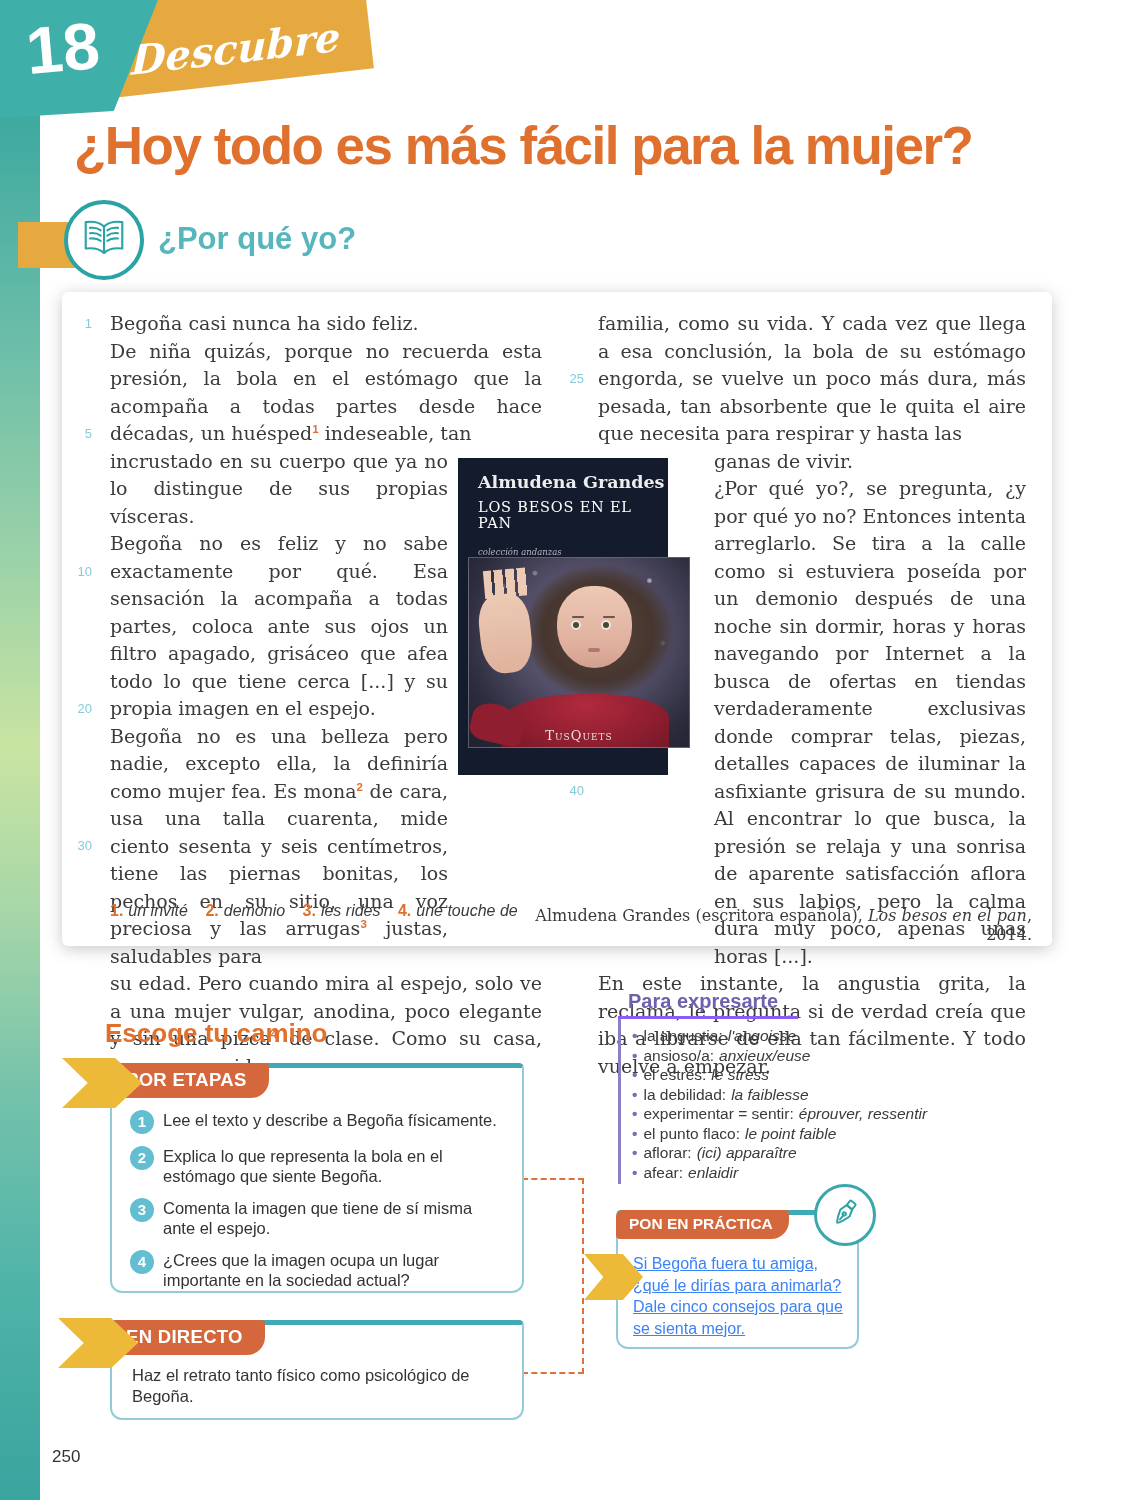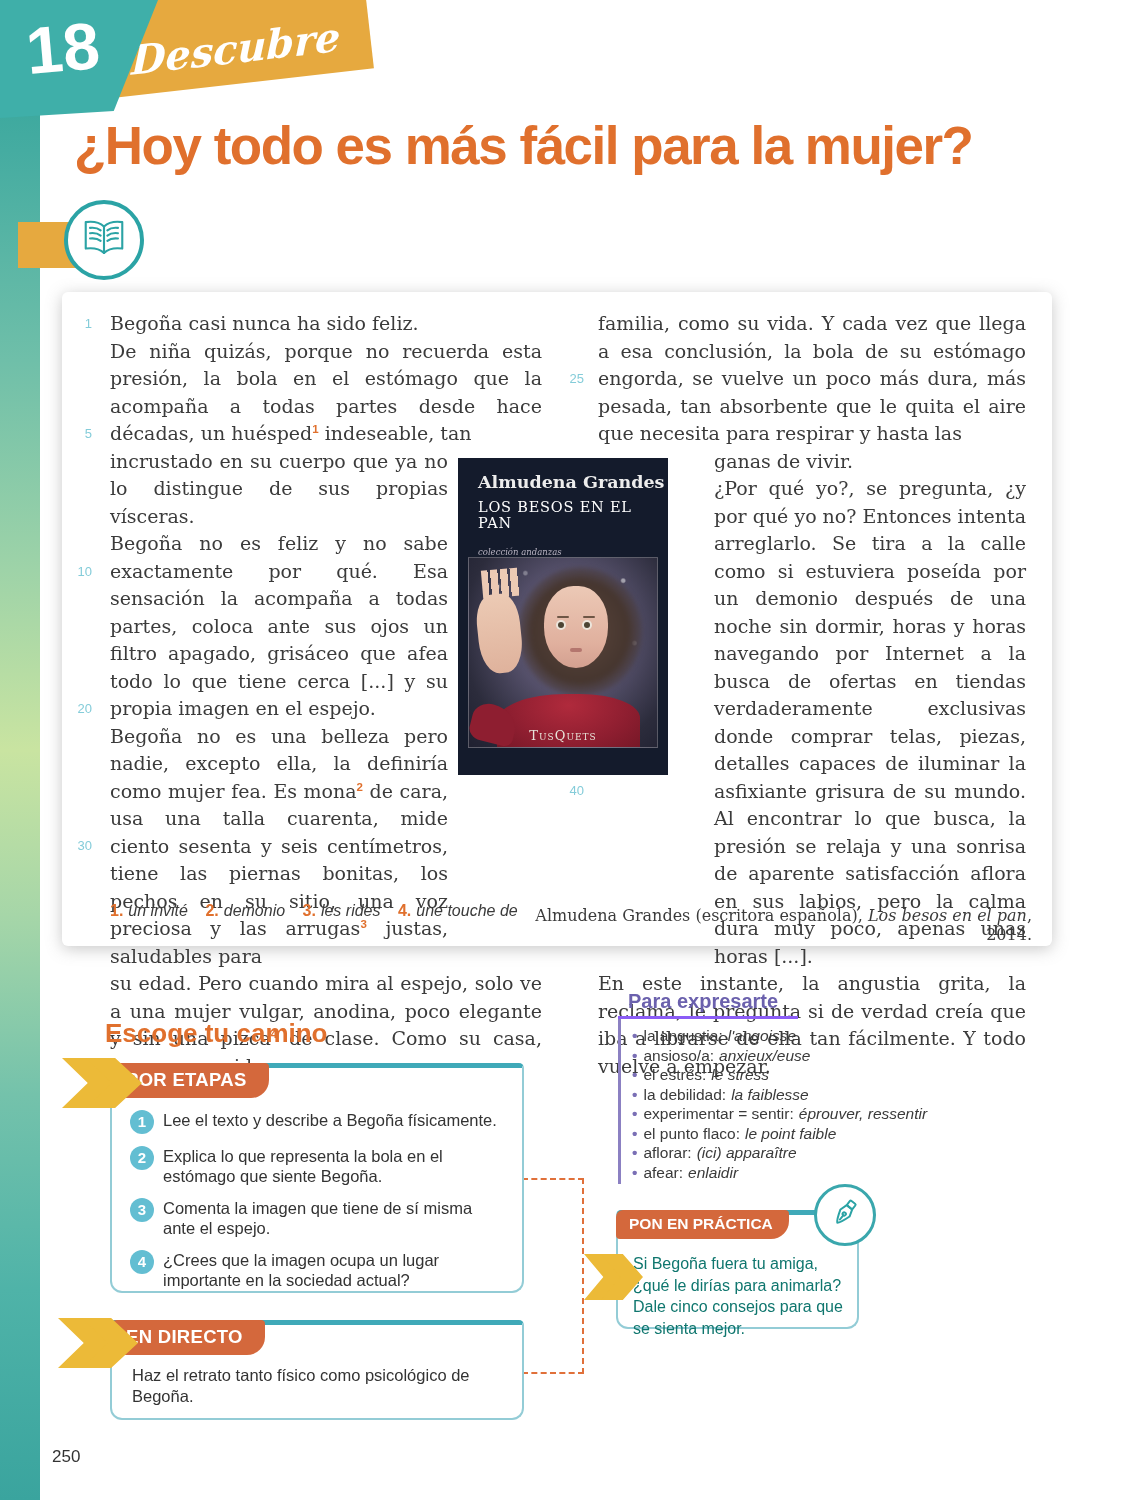--- a/index.html
+++ b/index.html
@@ -41,21 +41,21 @@
     font-size:11.5px;line-height:0;}
   .linenum{position:absolute;width:26px;text-align:right;font-size:13px;color:#84ccd9;}
 
   
   .book-cover{position:absolute;left:458px;top:458px;width:210px;height:317px;background:#141b2c;
     box-sizing:border-box;z-index:2;}
   .cover-author{font-family:"DejaVu Serif",serif;color:#ededed;font-size:17.5px;margin:14px 0 7px 20px;font-weight:bold;}
   .cover-title{font-family:"DejaVu Serif",serif;color:#fff;font-size:14.5px;letter-spacing:.8px;margin-left:20px;}
   .cover-collection{font-family:"DejaVu Serif",serif;font-style:italic;color:#b9b4c2;font-size:8.5px;
     margin:16px 0 5px 20px;}
-  .cover-photo{position:absolute;left:10px;top:99px;width:190px;height:191px;overflow:hidden;
+  .cover-photo{position:absolute;left:10px;top:99px;width:222px;height:191px;overflow:hidden;
     border:1px solid rgba(255,255,255,.25);box-sizing:border-box;
     background:
       radial-gradient(circle at 82% 12%,rgba(255,255,255,.5) 0 1.5px,transparent 3px),
       radial-gradient(circle at 70% 28%,rgba(255,255,255,.35) 0 2px,transparent 4px),
       radial-gradient(circle at 88% 45%,rgba(255,255,255,.3) 0 1.5px,transparent 3px),
       radial-gradient(circle at 15% 15%,rgba(255,255,255,.25) 0 2px,transparent 4px),
       radial-gradient(circle at 30% 8%,rgba(255,255,255,.3) 0 1.5px,transparent 3px),
       radial-gradient(circle at 55% 62%,rgba(255,255,255,.2) 0 2px,transparent 4px),
       radial-gradient(circle at 40% 82%,rgba(255,255,255,.22) 0 2px,transparent 4px),
       radial-gradient(ellipse at 55% 40%,#7b7086 0%,#55506a 40%,#2c2c3c 75%,#1f2030 100%);}
@@ -91,31 +91,31 @@
   .credit{position:absolute;left:520px;top:906px;width:512px;text-align:right;
     font-family:"DejaVu Serif",serif;font-size:16px;color:#3b3b3b;}
   .credit .work{font-style:italic;}
 
   
   .choose-heading{position:absolute;left:105px;top:1018px;font-size:26px;font-weight:bold;color:#e0702d;}
   .act-box{position:absolute;background:#fff;border:2px solid #93ccd6;border-top:5px solid #3fa9b8;
     border-radius:5px 5px 12px 12px;box-sizing:border-box;z-index:1;}
   .box-etapas{left:110px;top:1063px;width:414px;height:230px;}
   .box-directo{left:110px;top:1320px;width:414px;height:100px;}
-  .box-practica{left:616px;top:1210px;width:243px;height:119px;}
+  .box-practica{left:616px;top:1210px;width:243px;height:139px;}
   .act-label{position:absolute;top:-5px;left:-2px;background:#d4683c;color:#fff;font-weight:bold;
     border-radius:7px 4px 18px 4px;white-space:nowrap;}
   .label-lg{font-size:18.5px;padding:6px 22px 7px 16px;letter-spacing:.3px;}
   .label-sm{font-size:15.5px;padding:5px 16px 6px 13px;}
   .steps{padding:42px 16px 6px 18px;}
   .step{display:flex;gap:9px;margin-bottom:12px;font-size:16.5px;line-height:20px;color:#333;}
   .step-badge{width:24px;height:24px;border-radius:50%;background:#63bed2;color:#fff;font-weight:bold;
     font-size:15px;line-height:24px;text-align:center;flex:0 0 24px;}
   .directo-text{padding:40px 18px 6px 20px;font-size:16.5px;line-height:21px;color:#333;}
-  .practica-text{padding:38px 12px 6px 15px;font-size:16px;line-height:21.5px;color:#0f766e;}
+  .practica-text{padding:38px 12px 6px 15px;font-size:16px;line-height:21.5px;color:#3b82f6;text-decoration:underline;}
   .pen-badge{position:absolute;left:814px;top:1184px;width:62px;height:62px;border-radius:50%;
     background:#fff;border:3px solid #3aa7ad;box-sizing:border-box;z-index:3;
     display:flex;align-items:center;justify-content:center;}
   .pen-badge svg{transform:rotate(38deg);}
 
   .chev-group{position:absolute;z-index:2;}
   .chev{position:absolute;top:0;width:56px;height:50px;background:#ecba38;
     clip-path:polygon(0 0,52% 0,100% 50%,52% 100%,0 100%,46% 50%);}
   .chev.c2{left:24px;}
   .chev-group.small .chev{width:42px;height:46px;}
@@ -157,20 +157,21 @@
         <path d="M26 8 L26 35.5"></path>
         <path d="M11.5 9.5 C16 9 20 10 22.5 12"></path>
           <path d="M11.5 15 C16 14.5 20 15.5 22.5 17.5"></path>
           <path d="M11.5 20.5 C16 20 20 21 22.5 23"></path>
         <path d="M40.5 9.5 C36 9 32 10 29.5 12"></path>
           <path d="M40.5 15 C36 14.5 32 15.5 29.5 17.5"></path>
           <path d="M40.5 20.5 C36 20 32 21 29.5 23"></path>
       </svg>
     </span>
   </div>
+  <div class="section-title">¿Por qué yo?</div>
 
   <div class="panel"></div>
 
   <span class="linenum" style="left:66px;top:316px;">1</span>
   <span class="linenum" style="left:66px;top:426px;">5</span>
   <span class="linenum" style="left:66px;top:564px;">10</span>
   <span class="linenum" style="left:66px;top:701px;">20</span>
   <span class="linenum" style="left:66px;top:838px;">30</span>
   <span class="linenum" style="left:558px;top:371px;">25</span>
   <span class="linenum" style="left:558px;top:509px;">30</span>

